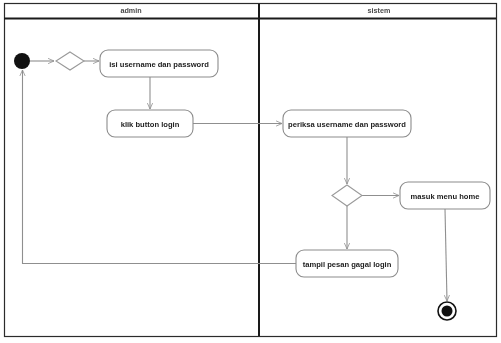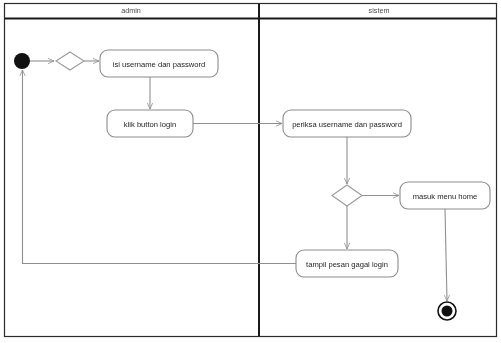--- a/index.html
+++ b/index.html
@@ -10,20 +10,21 @@
   }
   body {
     font-family: "Liberation Sans", sans-serif;
   }
   #canvas {
     position: relative;
     width: 501px;
     height: 341px;
     background: #ffffff;
     overflow: hidden;
+    font-weight: bold;
   }
   #diagram-svg {
     position: absolute;
     left: 0;
     top: 0;
     width: 501px;
     height: 343px;
   }
   .frame-rect {
     fill: #ffffff;

